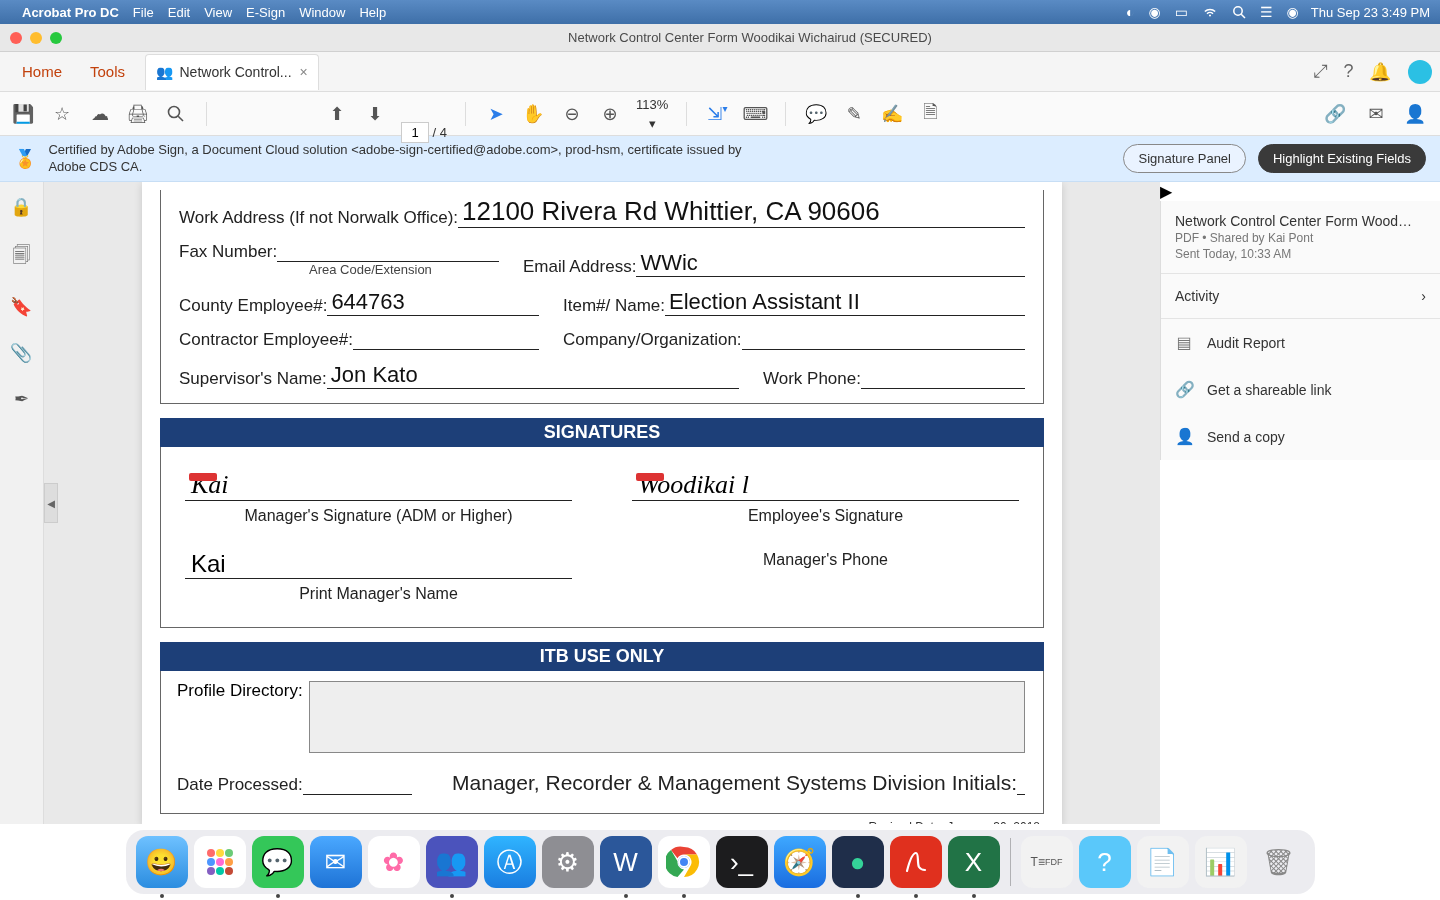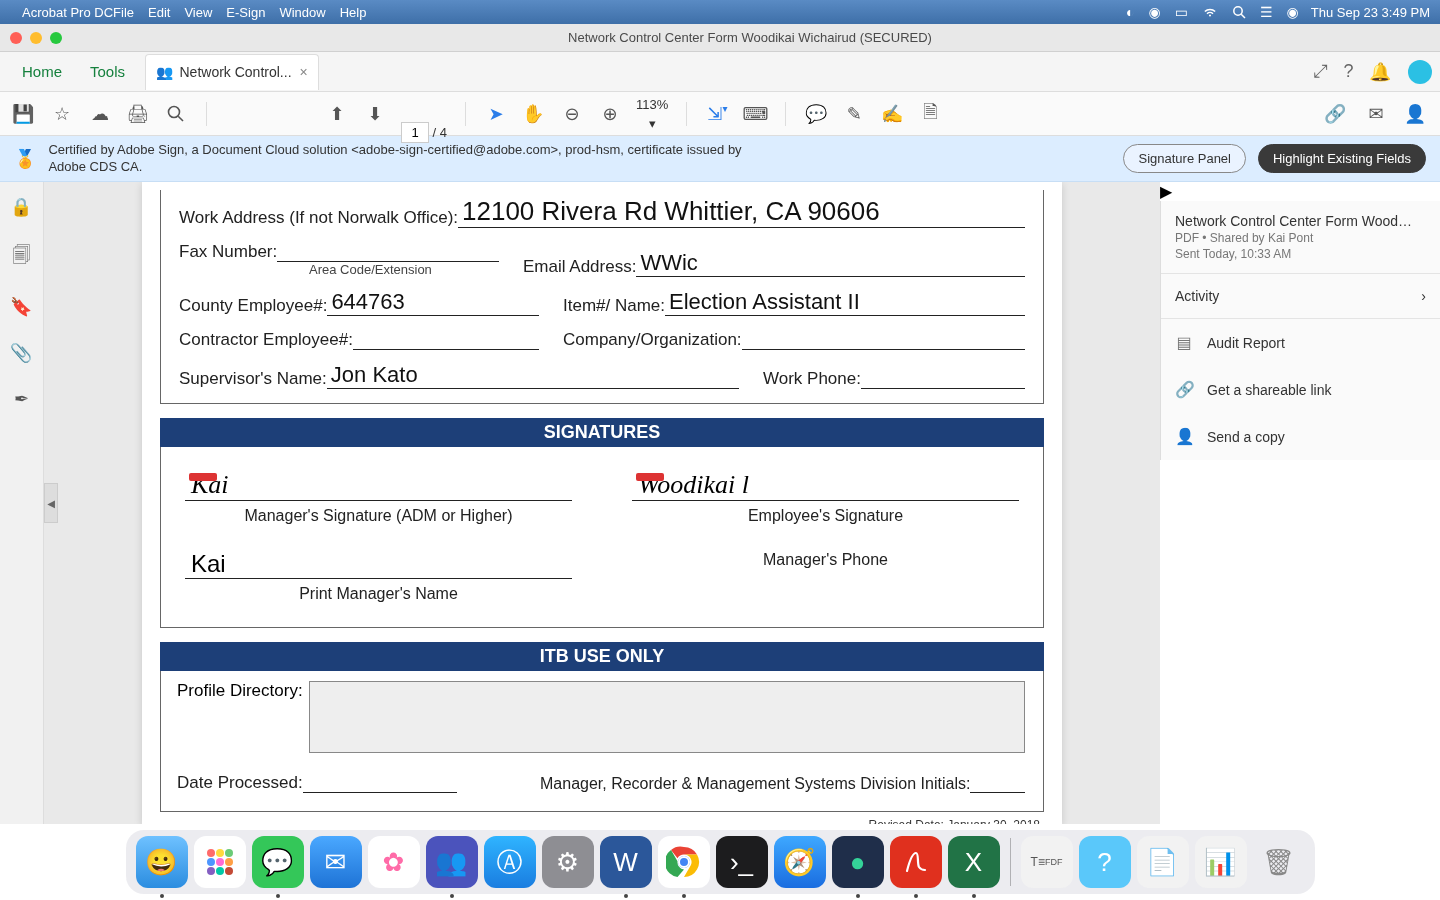--- a/index.html
+++ b/index.html
@@ -1,37 +1,37 @@
 <!DOCTYPE html>
 <html><head>
 <meta charset="utf-8">
 <style>
 html,body{margin:0;padding:0;width:1440px;height:900px;font-family:-apple-system,BlinkMacSystemFont,"Segoe UI",sans-serif;overflow:hidden;background:#fff;}
 *{box-sizing:border-box;}
 
 
 .menubar{height:24px;background:linear-gradient(to bottom,#5a8bc4,#3e6fa8);display:flex;align-items:center;color:#fff;font-size:13px;padding:0 10px;}
 .menubar .apple{font-size:15px;margin-right:12px;}
-.menubar .appname{font-weight:400;margin-right:0;}
+.menubar .appname{font-weight:700;margin-right:14px;}
 .menubar .mitem{margin-right:14px;cursor:default;}
 .menubar .spacer{flex:1;}
 .menubar .ricon{margin-left:14px;font-size:14px;}
 .menubar .clock{margin-left:12px;}
 
 
 .winchrome{height:28px;background:#e8e8e8;border-bottom:1px solid #d0d0d0;display:flex;align-items:center;padding:0 10px;}
 .tl{width:12px;height:12px;border-radius:50%;margin-right:8px;}
 .tl.red{background:#ff5f56;}
 .tl.yel{background:#ffbd2e;}
 .tl.grn{background:#27c93f;}
 .winchrome .title{flex:1;text-align:center;font-size:13px;color:#4a4a4a;font-weight:500;}
 
 
 .apptabs{height:40px;background:#f5f5f5;border-bottom:1px solid #ddd;display:flex;align-items:center;padding:0 8px;position:relative;}
-.apptabs .tab{padding:0 14px;font-size:15px;color:#15803d;height:40px;display:flex;align-items:center;cursor:default;}
+.apptabs .tab{padding:0 14px;font-size:15px;color:#c2410c;height:40px;display:flex;align-items:center;cursor:default;}
 .apptabs .doctab{display:flex;align-items:center;background:#fff;border:1px solid #ddd;border-bottom:none;border-radius:4px 4px 0 0;padding:0 10px;height:36px;margin-left:6px;}
 .apptabs .doctab .ico{font-size:14px;color:#777;margin-right:6px;}
 .apptabs .doctab .lbl{font-size:14px;color:#333;max-width:140px;overflow:hidden;text-overflow:ellipsis;white-space:nowrap;}
 .apptabs .doctab .close{margin-left:8px;color:#888;font-size:14px;cursor:default;}
 .apptabs .right{position:absolute;right:8px;display:flex;align-items:center;gap:16px;}
 .apptabs .right .ic{font-size:18px;color:#666;cursor:default;}
 .apptabs .avatar{width:24px;height:24px;border-radius:50%;background:#2bc0e4;}
 
 
 .toolbar{height:44px;background:#fafafa;border-bottom:1px solid #ddd;display:flex;align-items:center;padding:0 12px;gap:14px;}
@@ -314,21 +314,21 @@
         <div style="display:flex;align-items:flex-start;">
           <span class="lbl" style="font-size:17px;">Profile Directory:</span>
           <div class="profbox"></div>
         </div>
         <div style="display:flex;align-items:flex-end;gap:40px;margin-top:18px;">
           <div class="fld" style="width:280px;">
             <span class="lbl">Date Processed:</span>
             <span class="line" style="flex:1;"></span>
           </div>
           <div class="fld" style="flex:1;">
-            <span class="lbl" style="font-size:16px;margin-left:43px;">Manager, Recorder &amp; Management Systems Division Initials:</span>
+            <span class="lbl" style="font-size:21px;">Manager, Recorder &amp; Management Systems Division Initials:</span>
             <span class="line" style="flex:1;"></span>
           </div>
         </div>
       </div>
       <div class="revised">Revised Date: January 30, 2018</div>
     </div>
   </div>
 
   <div class="rpwrap">
     <div class="expand">▶</div>

